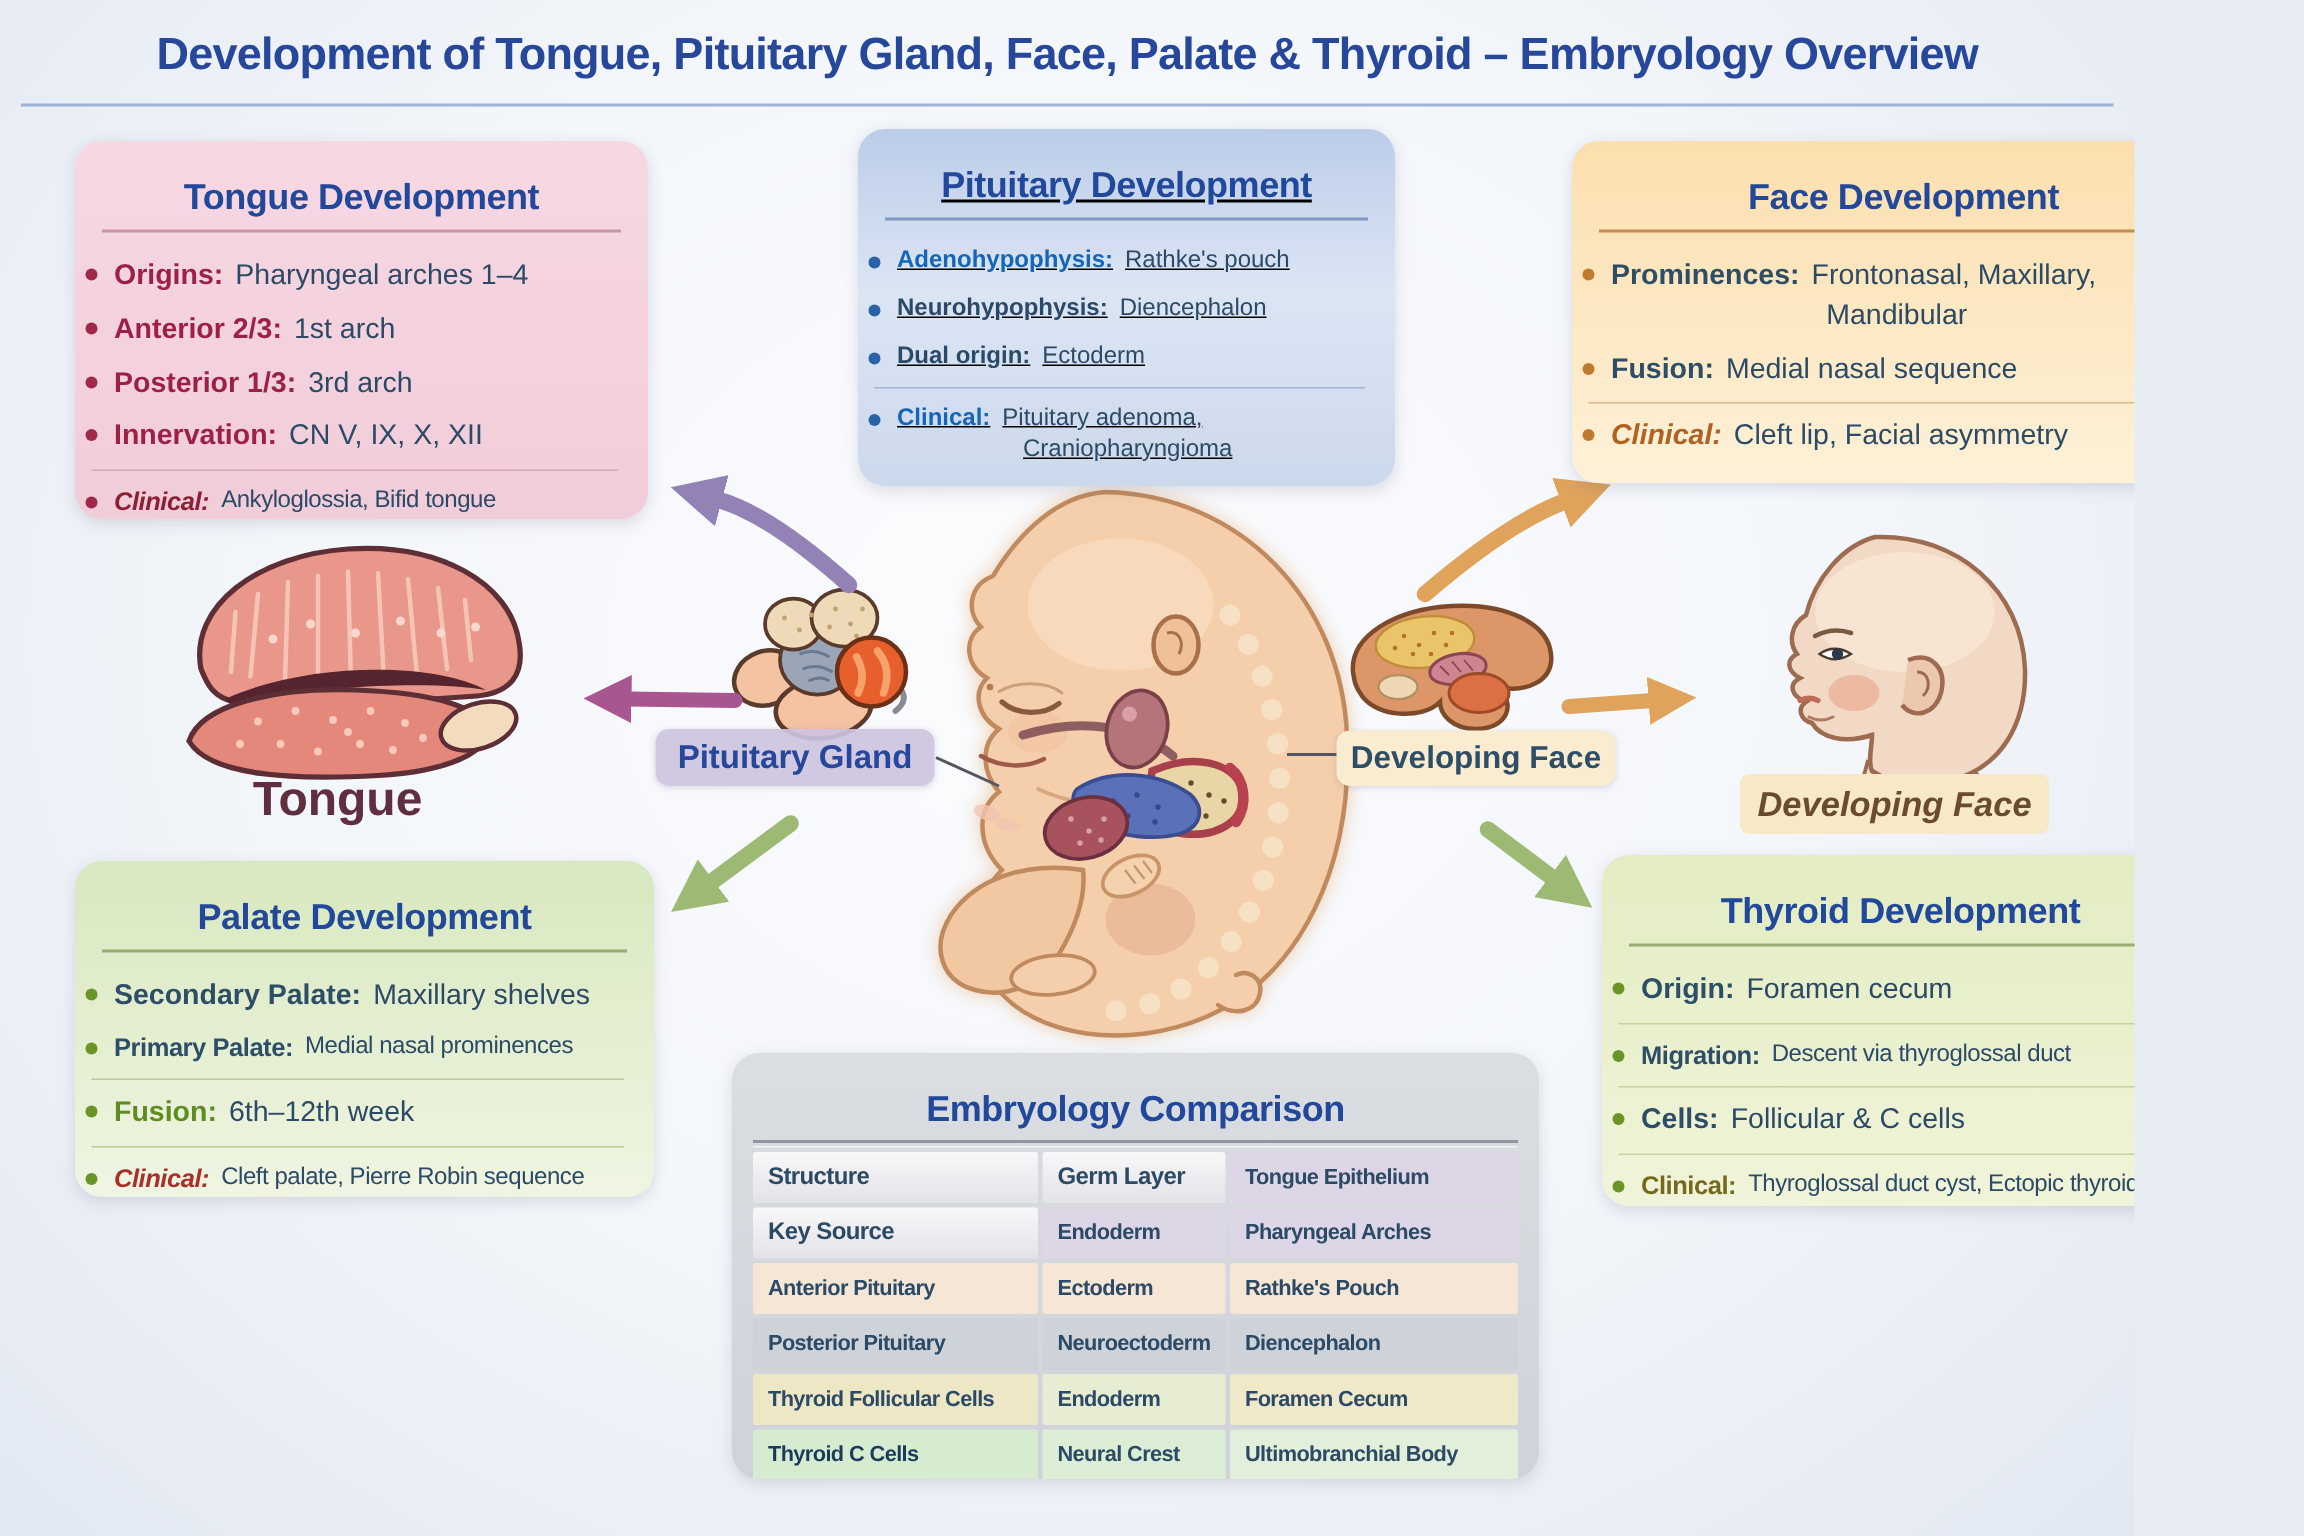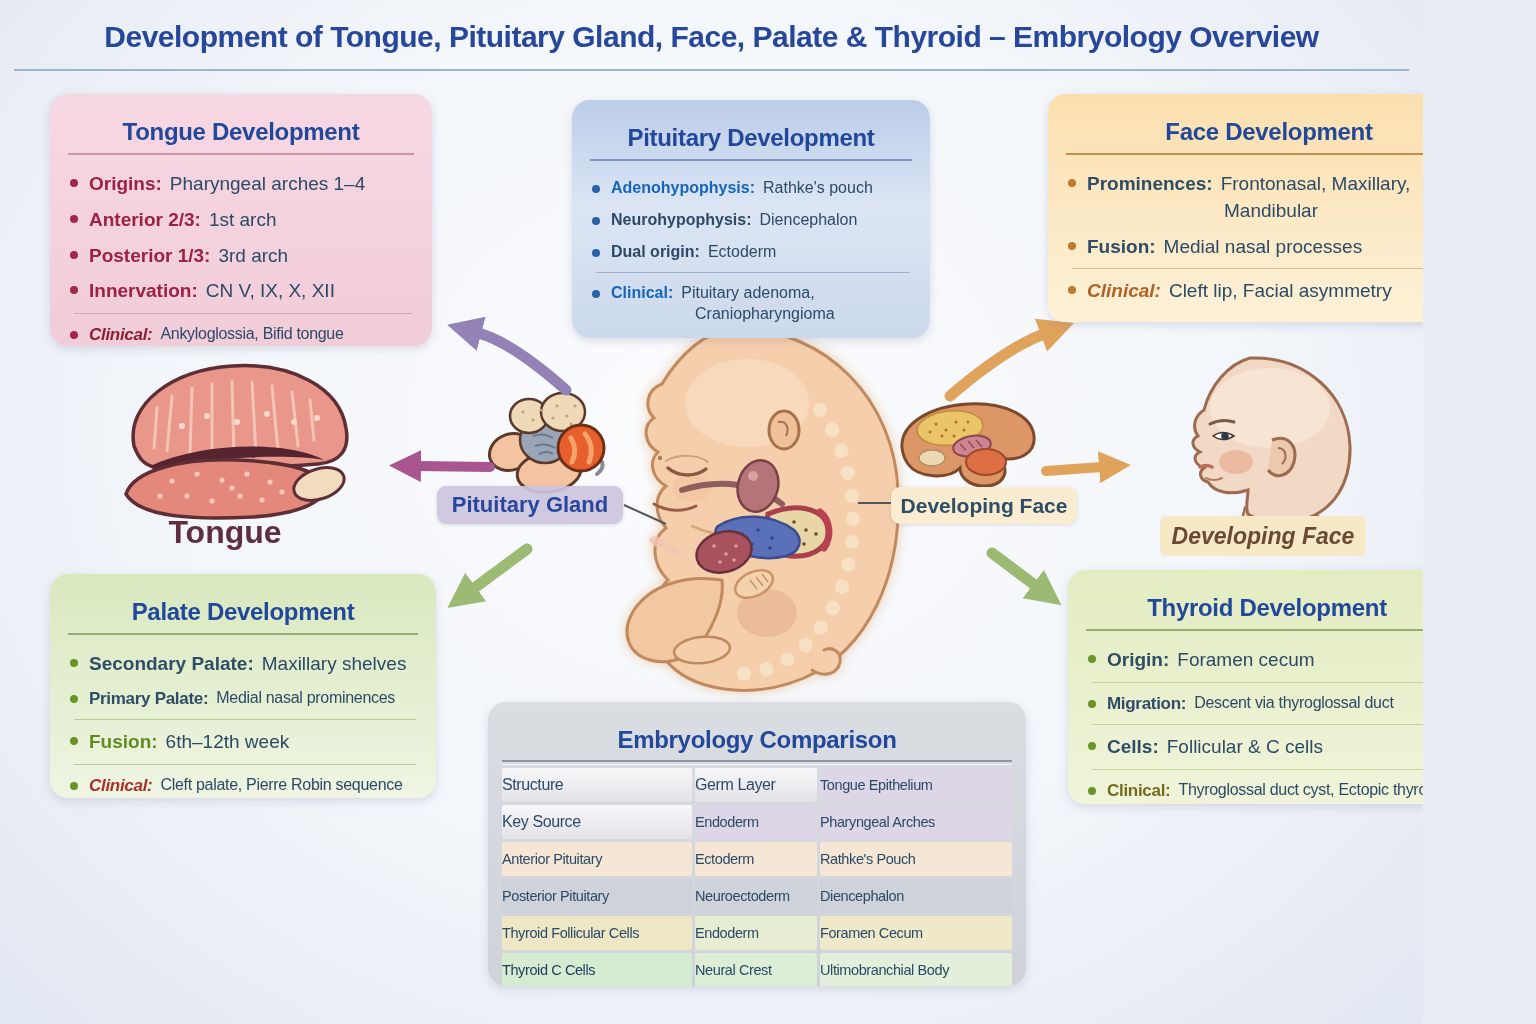--- a/index.html
+++ b/index.html
@@ -6,40 +6,40 @@
   .canvas{position:relative;width:1423px;height:1024px;overflow:hidden;
     font-family:"Liberation Sans",sans-serif;
     background:radial-gradient(ellipse at 50% 42%, #fbfcfe 0%, #f3f6fa 52%, #e2e8f2 100%);}
   .page-title{position:absolute;top:20px;left:0;right:0;text-align:center;
     font-size:30px;font-weight:bold;color:#27479b;letter-spacing:-0.5px;white-space:nowrap;}
   .title-rule{position:absolute;top:69px;left:14px;right:14px;border-top:2px solid #9fb4d4;}
 
   .box{position:absolute;border-radius:18px;box-shadow:0 3px 10px rgba(90,90,120,0.18);overflow:hidden;}
   .box-title{text-align:center;font-size:24px;font-weight:bold;color:#21489a;padding-top:24px;letter-spacing:-0.3px;}
   .trule{margin:7px 18px 10px;border-top:2px solid;}
-  .body{padding:0 14px 0 18px;margin-top:17px;}
+  .body{padding:0 14px 0 5px;margin-top:17px;}
   .bullet{display:flex;align-items:flex-start;flex-wrap:wrap;margin-bottom:12px;font-size:19px;line-height:1.25;}
   .dot{width:8px;height:8px;border-radius:50%;margin:7px 11px 0 2px;flex:none;}
   .bl{font-weight:bold;margin-right:8px;white-space:nowrap;}
   .bt{color:#2c4a66;}
   .fit{font-size:16px;letter-spacing:-0.3px;}
   .fit .bl{font-size:17px;}
   .sub{width:100%;text-align:center;color:#2c4a66;margin-top:3px;}
   .sub2{width:100%;padding-left:105px;color:#2c4a66;margin-top:1px;}
   .sep{border-top:1px solid;margin:-2px 6px 10px;}
   .italic{font-style:italic;}
 
   
   #box-tongue{left:50px;top:94px;width:382px;height:252px;background:linear-gradient(180deg,#f6d8e3,#f1ccd9);}
   #box-tongue .trule{border-color:#c993aa;}
   #box-tongue .dot{background:#a0284a;}
   #box-tongue .bl{color:#9c2144;}
   #box-tongue .sep{border-color:#d4a6ba;}
 
-  #box-pituitary{left:572px;top:100px;width:358px;height:238px;background:linear-gradient(180deg,#bccde9 0%,#dbe5f4 45%,#ccd9ec 100%);}
+  #box-pituitary{left:572px;top:86px;width:358px;height:238px;background:linear-gradient(180deg,#bccde9 0%,#dbe5f4 45%,#ccd9ec 100%);text-decoration:underline;}
   #box-pituitary .trule{border-color:#7f97c2;}
   #box-pituitary .dot{background:#2a62a8;}
   #box-pituitary .bullet{font-size:16px;}
   #box-pituitary .bl{color:#2c4a66;}
   #box-pituitary .bl.blue{color:#1565b8;}
   #box-pituitary .sep{border-color:#9fb2d4;}
 
   #box-face{left:1048px;top:94px;width:442px;height:228px;background:linear-gradient(180deg,#fbdfae,#fdf1d8);}
   #box-face .trule{border-color:#c98a50;}
   #box-face .dot{background:#c07a30;}
@@ -60,21 +60,21 @@
   #box-thyroid .dot{background:#6a9428;}
   #box-thyroid .bl{color:#2e4d66;}
   #box-thyroid .bl.olive{color:#76691c;}
   #box-thyroid .sep{border-color:#c4d2a0;}
 
   
   #cmp{left:488px;top:702px;width:538px;height:284px;background:linear-gradient(180deg,#dadde2,#cfd2d8);}
   .cmp-rule{margin:6px 14px 4px;border-top:2px solid #8f96a4;border-bottom:1px solid #f2f3f5;height:2px;}
   .cmp-table{position:absolute;left:14px;right:14px;top:66px;display:grid;
     grid-template-columns:190px 122px 1fr;gap:3px;}
-  .cell{height:34px;line-height:34px;font-size:14.5px;font-weight:normal;
+  .cell{height:34px;line-height:34px;padding-left:10px;font-size:14.5px;font-weight:bold;
     color:#2c4a66;letter-spacing:-0.4px;white-space:nowrap;overflow:hidden;border-radius:2px;}
   .hcell{background:linear-gradient(180deg,#f8f8fa,#e2e2e8);font-size:16px;color:#2c4a63;}
   .r1{background:#ddd6e6;} .r2{background:#f5e6d5;} .r3{background:#ced2d9;}
   .r4a{background:#ede7c5;} .r4b{background:#e7edd3;} .r4c{background:#f0e9c9;}
   .r5a{background:#d6ecd1;} .r5b{background:#dcefd6;} .r5c{background:#e2efda;}
   .r5a.cell{color:#1c3a5c;}
 
   
   .chip{position:absolute;border-radius:9px;display:flex;align-items:center;justify-content:center;
     font-weight:bold;box-shadow:0 1px 4px rgba(90,90,120,0.18);}
@@ -360,21 +360,21 @@
     <div class="body">
       <div class="bullet">
         <span class="dot"></span>
         <span class="bl">Prominences:</span>
         <span class="bt">Frontonasal,  Maxillary,</span>
         <span class="sub">Mandibular</span>
       </div>
       <div class="bullet">
         <span class="dot"></span>
         <span class="bl">Fusion:</span>
-        <span class="bt">Medial nasal processes</span>
+        <span class="bt">Medial nasal sequence</span>
       </div>
       <div class="sep"></div>
       <div class="bullet">
         <span class="dot"></span>
         <span class="bl orange italic">Clinical:</span>
         <span class="bt">Cleft lip, Facial asymmetry</span>
       </div>
     </div>
   </div>
 

